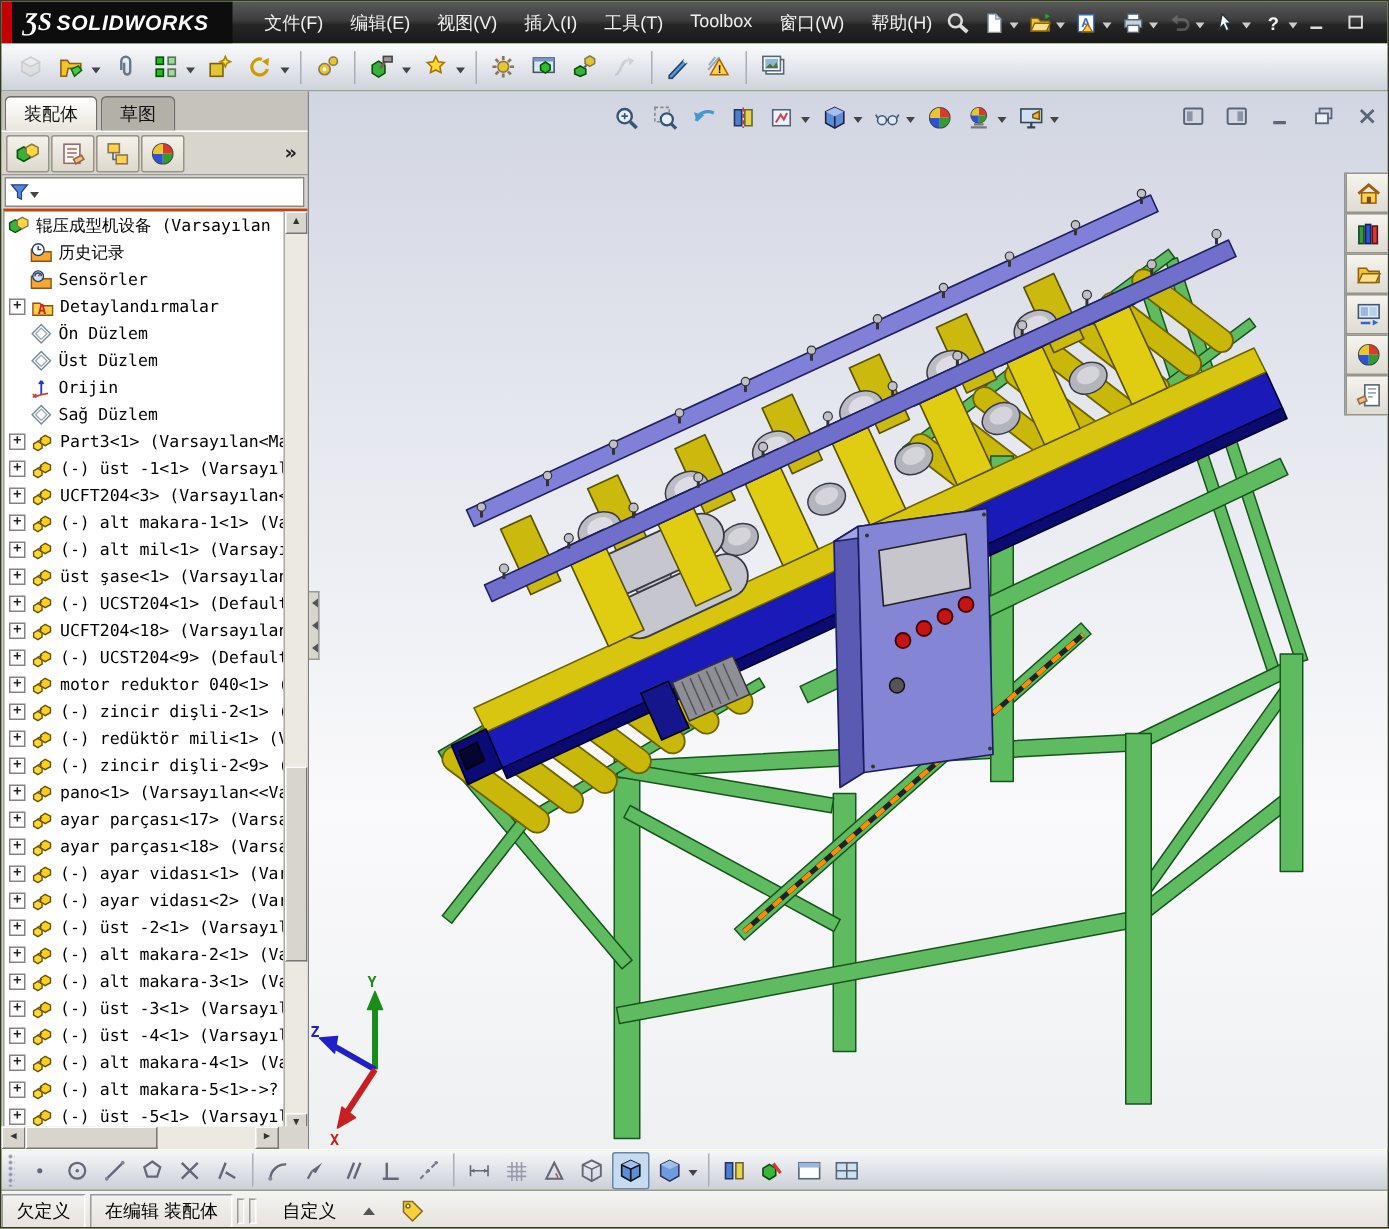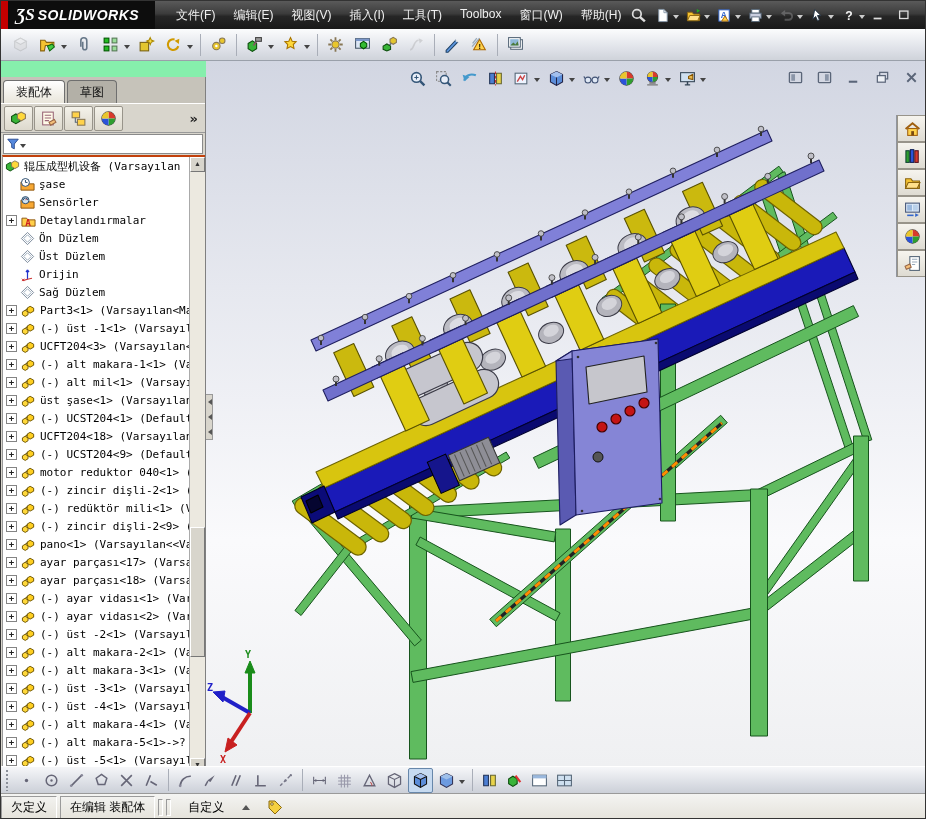--- a/index.html
+++ b/index.html
@@ -1,16 +1,16 @@
 <!DOCTYPE html>
 <html><head>
 <meta charset="utf-8">
 <style>
   html,body{margin:0;padding:0;background:#888;}
-  .win{position:relative;width:926px;height:819px;overflow:hidden;background:#86efac;
+  .win{position:relative;width:926px;height:819px;overflow:hidden;background:#bef264;
        font-family:"Liberation Sans",sans-serif;border:1px solid #333;box-sizing:border-box;}
   
   .titlebar{position:absolute;left:0;top:0;right:0;height:28px;display:flex;align-items:center;
     background:linear-gradient(#5a5a5a 0%,#3c3c3c 45%,#262626 55%,#191919 100%);color:#e8e8e8;}
   .redstripe{width:7px;height:28px;background:#c40000;flex:none;}
   .logo{height:28px;background:#0d0d0d;display:flex;align-items:center;padding:0 16px 0 8px;flex:none;}
   .logo .mark{font:italic bold 17px "Liberation Serif",serif;color:#fff;margin-right:3px;}
   .logo .brand{font:italic bold 14px "Liberation Sans",sans-serif;color:#fff;letter-spacing:.5px;}
   .menus{display:flex;margin-left:12px;}
   .menu-item{padding:4px 9px;font-size:12px;color:#f0f0f0;white-space:nowrap;}
@@ -27,21 +27,21 @@
   .chip svg{width:17px;height:17px;display:block;}
   .chip.disabled{opacity:.42;filter:grayscale(.9);}
   .chip.pressed{background:#c6daf0;border:1px solid #6787aa;}
   .tsep{width:1px;height:22px;background:#a9aeb8;margin:0 4px;flex:none;}
   
   .toolbar2{position:absolute;left:0;top:28px;right:0;height:32px;display:flex;align-items:center;
     padding-left:6px;background:linear-gradient(#fbfcfd,#dcdfe6 70%,#cfd3da);border-bottom:1px solid #9aa0aa;box-sizing:border-box;}
   .toolbar2 .chip{width:25px;height:25px;margin:0 1px;}
   
   .lpanel{position:absolute;left:0;top:60px;width:205px;height:705px;background:#d8d5cc;
-    border-right:1px solid #808080;box-sizing:border-box;margin-top:16px;}
+    border-right:1px solid #808080;box-sizing:border-box;}
   .ltabs{height:24px;display:flex;align-items:flex-end;background:#c6c3ba;padding:2px 2px 0 2px;gap:2px;}
   .tab{font-size:12px;padding:3px 12px 2px;border:1px solid #6f6f6f;border-bottom:none;
     border-radius:4px 4px 0 0;white-space:nowrap;color:#111;}
   .tab.active{background:linear-gradient(#ffffff,#e9e6db);position:relative;z-index:2;}
   .tab.inactive{background:#b3b0a7;}
   .mgr{height:28px;display:flex;align-items:center;background:#d8d5cc;border-top:1px solid #fff;
     border-bottom:1px solid #999;padding:0 4px 0 3px;}
   .mgr .chip{width:27px;height:23px;margin-right:1px;border:1px solid #98948a;background:linear-gradient(#f4f2ea,#ddd9cd);}
   .mgr-overflow{margin-left:auto;font:bold 13px "DejaVu Sans",sans-serif;color:#222;padding-right:3px;}
   .filterrow{height:22px;background:#d8d5cc;padding:1px 2px;box-sizing:border-box;}
@@ -379,21 +379,21 @@
           </div>
           <div class="trow">
             <span class="tspacer"></span>
             <span class="ticon">
               <svg viewBox="0 0 16 16">
                 <path d="M1 5.5h5l1.2 1.8H15V14H1z" fill="#f7a833" stroke="#8a5410"></path>
                 <circle cx="5.8" cy="5.8" r="4.2" fill="#fff" stroke="#246"></circle>
                 <path d="M5.8 3.2v2.6h2.2" fill="none" stroke="#246"></path>
               </svg>
             </span>
-            <span class="tlabel">şase</span>
+            <span class="tlabel">历史记录</span>
           </div>
           <div class="trow">
             <span class="tspacer"></span>
             <span class="ticon">
               <svg viewBox="0 0 16 16">
                 <path d="M1 5.5h5l1.2 1.8H15V14H1z" fill="#f7a833" stroke="#8a5410"></path>
                 <circle cx="5.8" cy="5.5" r="3.8" fill="#cfe4f4" stroke="#246"></circle>
                 <path d="M3.5 5.5a2.3 2.3 0 0 1 4.6 0" fill="none" stroke="#246"></path>
                 <path d="M5.8 5.5L7.3 4" stroke="#c33"></path>
               </svg>

